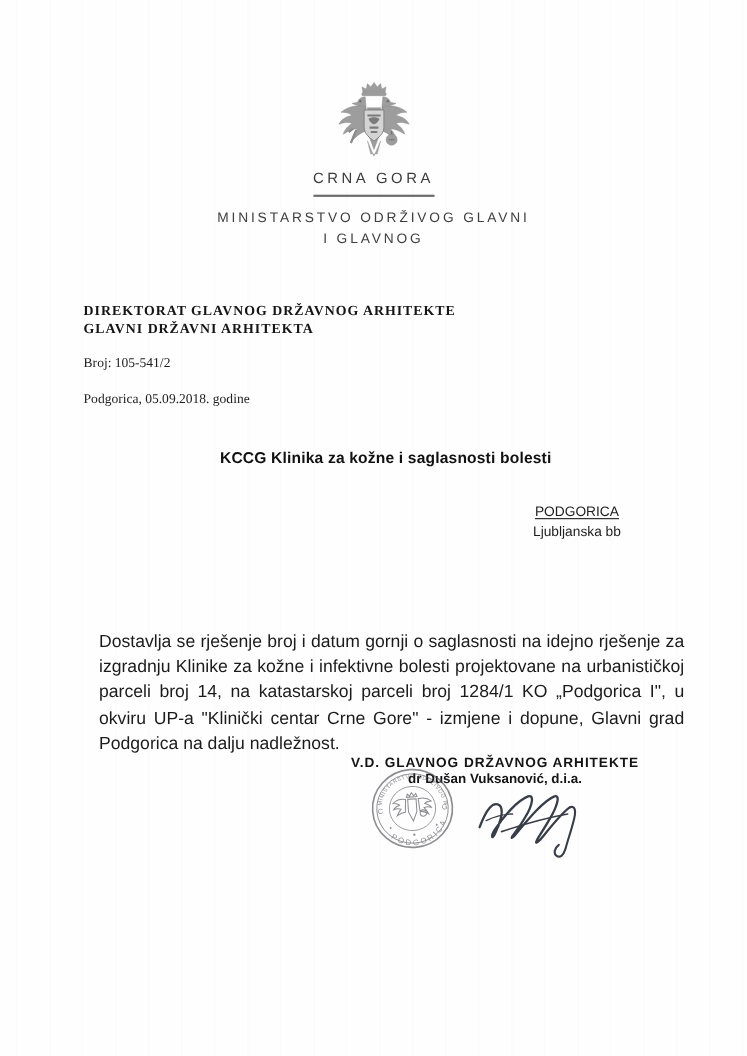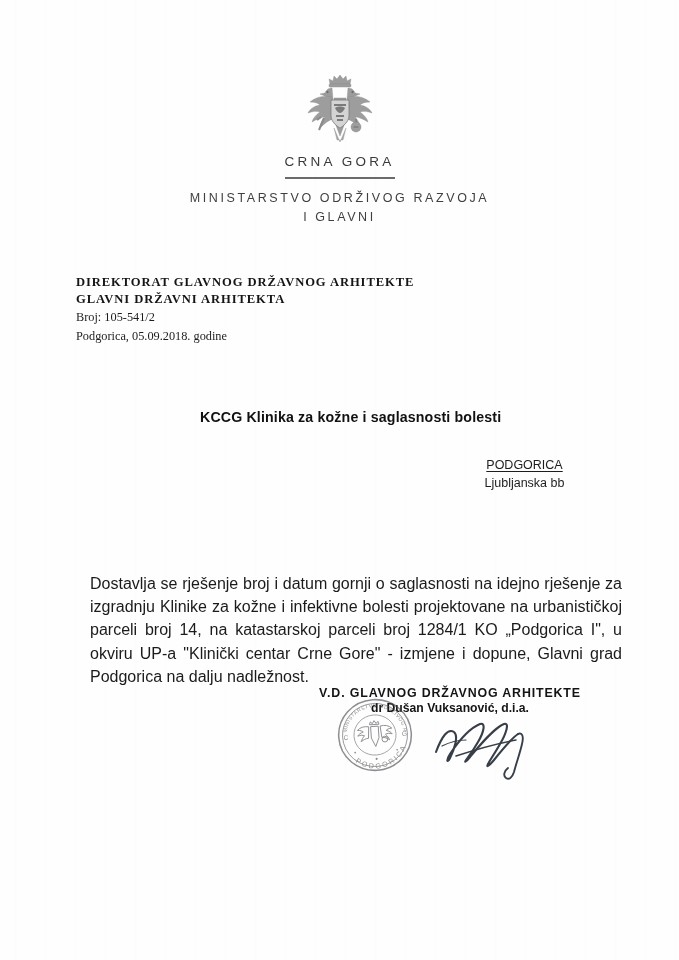--- a/index.html
+++ b/index.html
@@ -74,21 +74,21 @@
     font-family: Liberation Serif, serif;
   }
   .dept-title {
     font-size: 12.6px;
     font-weight: bold;
     letter-spacing: 0.9px;
     line-height: 1.32;
     color: #151515;
   }
   .dept-meta {
-    margin-top: 2px;
+    margin-top: 15px;
     font-size: 12.3px;
     line-height: 1.38;
     color: #1d1d1d;
   }
 
   
   .recipient-title {
     position: absolute;
     top: 409px;
     left: 200px;
@@ -202,22 +202,22 @@
       <g fill="#7b7b7b">
         <path d="M40 34 h12 v2 h-12z"></path>
         <path d="M41 38 c2 -2 8 -2 10 0 c-1 3 -4 5 -5 5 c-1 0 -4 -2 -5 -5z"></path>
         <path d="M42 45 h8 v2 h-8z"></path>
         <path d="M43 49 h6 v2 h-6z"></path>
       </g>
     </svg>
 
     <div class="country-name">CRNA GORA</div>
     <div class="rule"></div>
-    <div class="ministry-line">MINISTARSTVO ODRŽIVOG RAZVOJA</div>
-    <div class="ministry-line">I GLAVNI</div>
+    <div class="ministry-line">MINISTARSTVO ODRŽIVOG GLAVNI</div>
+    <div class="ministry-line">I GLAVNOG</div>
   </div>
 
   <div class="dept-block">
     <div class="dept-title">DIREKTORAT GLAVNOG DRŽAVNOG ARHITEKTE</div>
     <div class="dept-title">GLAVNI DRŽAVNI ARHITEKTA</div>
     <div class="dept-meta">Broj: 105-541/2</div>
     <div class="dept-meta">Podgorica, 05.09.2018. godine</div>
   </div>
 
   <div class="recipient-title">KCCG Klinika za kožne i saglasnosti bolesti</div>

